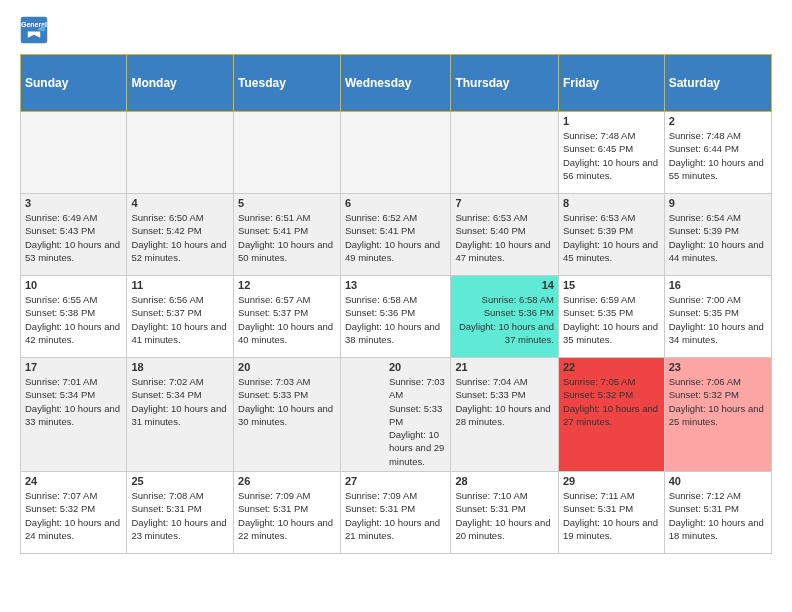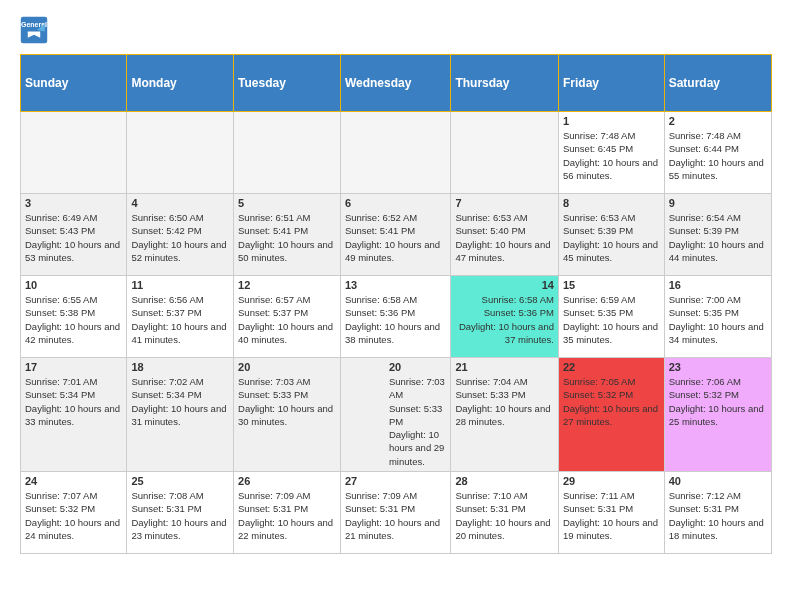--- a/index.html
+++ b/index.html
@@ -226,21 +226,21 @@
             <div class="day-info">Sunrise: 7:03 AM<br>Sunset: 5:33 PM<br>Daylight: 10 hours and 29 minutes.</div>
           </td>
           <td style="background: rgb(240, 240, 240);">
             <span class="day-num">21</span>
             <div class="day-info">Sunrise: 7:04 AM<br>Sunset: 5:33 PM<br>Daylight: 10 hours and 28 minutes.</div>
           </td>
           <td style="background: #ef4444;">
             <span class="day-num">22</span>
             <div class="day-info">Sunrise: 7:05 AM<br>Sunset: 5:32 PM<br>Daylight: 10 hours and 27 minutes.</div>
           </td>
-          <td style="background: #f0abfc; margin-top: 28px;">
+          <td style="background: #fca5a5; margin-top: 28px;">
             <span class="day-num">23</span>
             <div class="day-info">Sunrise: 7:06 AM<br>Sunset: 5:32 PM<br>Daylight: 10 hours and 25 minutes.</div>
           </td>
         </tr>
         <tr>
           <td style="background: rgb(255, 255, 255);">
             <span class="day-num">24</span>
             <div class="day-info">Sunrise: 7:07 AM<br>Sunset: 5:32 PM<br>Daylight: 10 hours and 24 minutes.</div>
           </td>
           <td style="background: rgb(255, 255, 255);">

